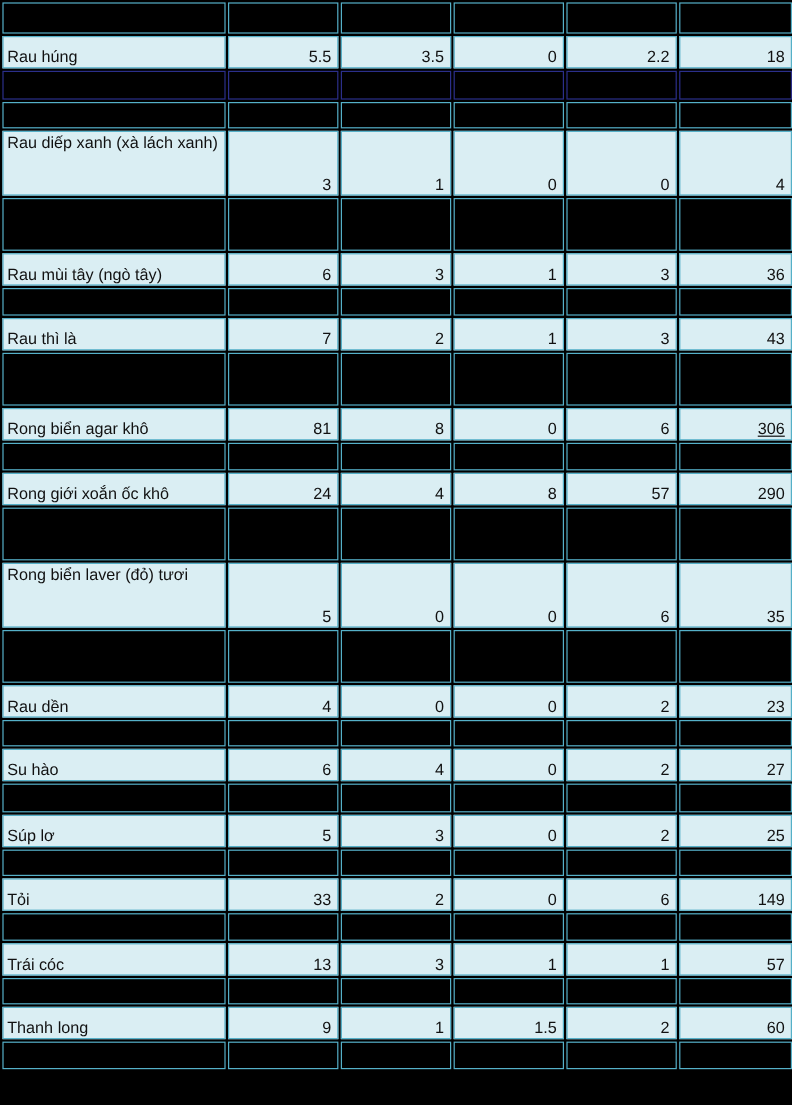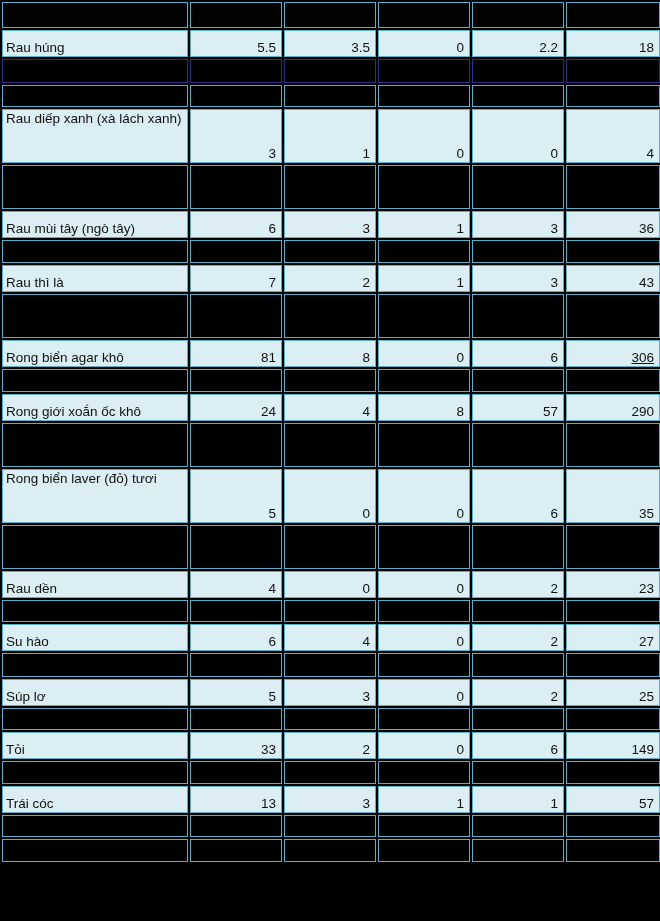--- a/index.html
+++ b/index.html
@@ -285,20 +285,28 @@
           <td class="num-cell" style="height: 25px;">57</td>
         </tr>
         <tr class="spacer-row">
           <td style="height: 20px;"></td>
           <td style="height: 20px;"></td>
           <td style="height: 20px;"></td>
           <td style="height: 20px;"></td>
           <td style="height: 20px;"></td>
           <td style="height: 20px;"></td>
         </tr>
+        <tr class="data-row">
+          <td class="name-cell" style="height: 25px; vertical-align: bottom;">Thanh long</td>
+          <td class="num-cell" style="height: 25px;">9</td>
+          <td class="num-cell" style="height: 25px;">1</td>
+          <td class="num-cell" style="height: 25px;">1.5</td>
+          <td class="num-cell" style="height: 25px;">2</td>
+          <td class="num-cell" style="height: 25px;">60</td>
+        </tr>
         <tr class="spacer-row">
           <td style="height: 21px;"></td>
           <td style="height: 21px;"></td>
           <td style="height: 21px;"></td>
           <td style="height: 21px;"></td>
           <td style="height: 21px;"></td>
           <td style="height: 21px;"></td>
         </tr>
       </tbody>
   </table>

